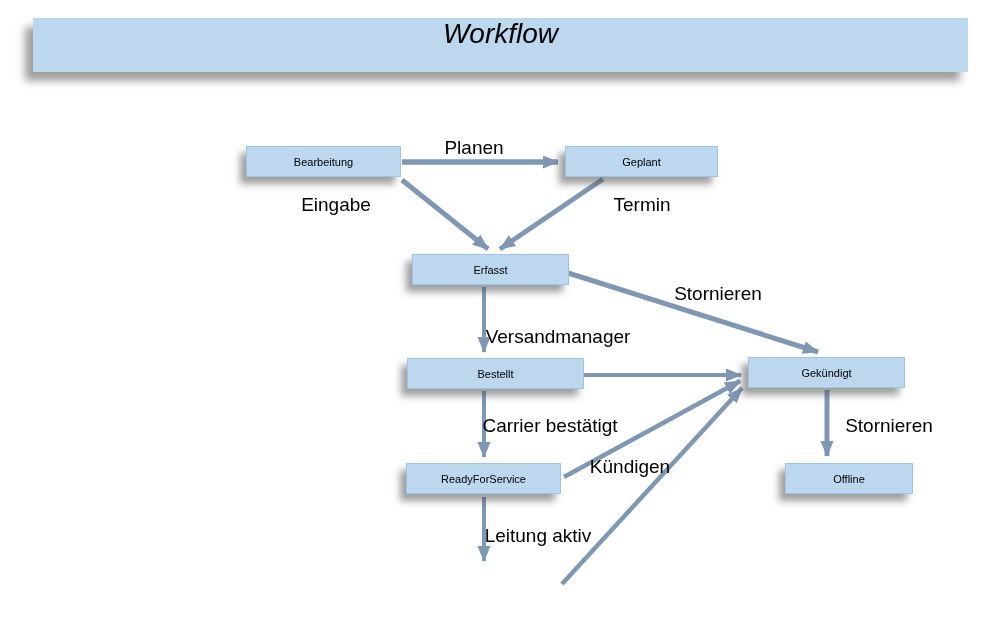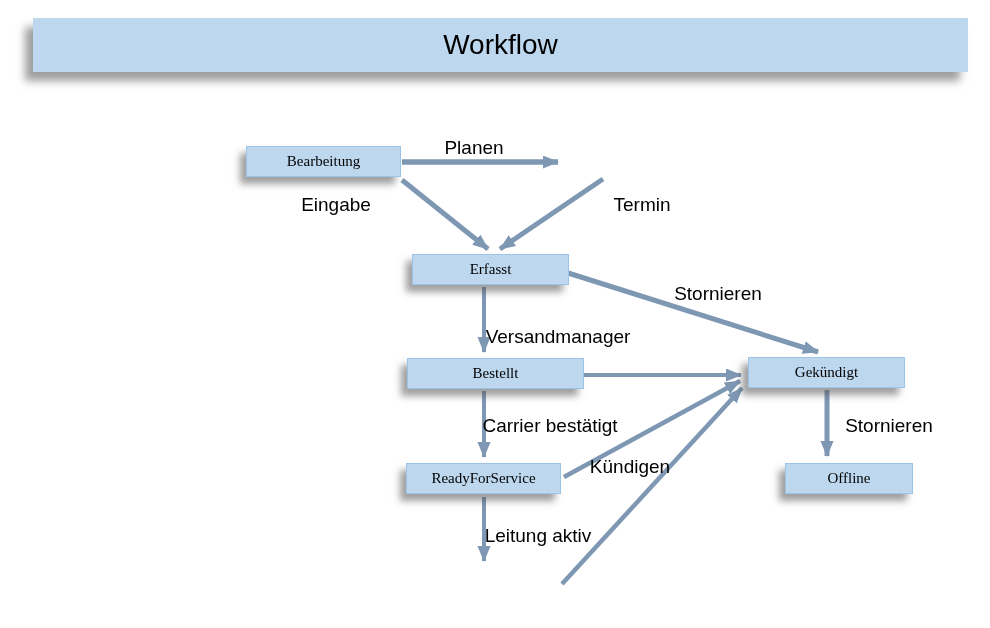--- a/index.html
+++ b/index.html
@@ -17,33 +17,32 @@
     font-family:"Liberation Sans","DejaVu Sans",sans-serif;
     overflow:hidden;
   }
   #arrow-layer{position:absolute;left:0;top:0;width:990px;height:628px;}
   .arrow{stroke:var(--arrow);fill:none;}
   #ah path{fill:var(--arrow);}
   .titlebar{
     position:absolute;left:33px;top:18px;width:935px;height:54px;
     background:var(--box-fill);
     box-shadow:-8px 9px 8px var(--shadow);
-    display:flex;align-items:center;justify-content:center;
-    font-size:28px;color:var(--text);
+    display:flex;align-items:flex-start;justify-content:center;
+    font-size:28px;color:var(--text);font-style:italic;
   }
   .node{
     position:absolute;height:31px;
     background:var(--box-fill);
     border:1px solid var(--box-border);
     box-sizing:border-box;
     box-shadow:-6px 7px 7px var(--shadow);
     display:flex;align-items:center;justify-content:center;
-    font-size:15px;color:var(--text);
+    font-size:11px;color:var(--text);
     white-space:nowrap;
-    font-family:Liberation Serif, serif;
   }
   .elabel{
     position:absolute;transform:translate(-50%,-50%);
     font-size:19px;color:var(--text);white-space:nowrap;
   }
 </style>
 </head>
 <body>
 
 <div id="stage">
@@ -65,20 +64,21 @@
     <line class="arrow" x1="484" y1="497" x2="484" y2="561" stroke-width="4" marker-end="url(#ah)"></line>
     <line class="arrow" x1="562" y1="584" x2="742" y2="388" stroke-width="4.5" marker-end="url(#ah)"></line>
     <line class="arrow" x1="827" y1="390" x2="827" y2="456" stroke-width="5" marker-end="url(#ah)"></line>
   </svg>
 
   <div class="titlebar">
     <span>Workflow</span>
   </div>
 
   <div class="node" style="left:246px;top:146px;width:155px">Bearbeitung</div>
+  <div class="node" style="left:565px;top:146px;width:153px">Geplant</div>
   <div class="node" style="left:412px;top:254px;width:157px">Erfasst</div>
   <div class="node" style="left:407px;top:358px;width:177px">Bestellt</div>
   <div class="node" style="left:406px;top:463px;width:155px">ReadyForService</div>
   <div class="node" style="left:748px;top:357px;width:157px">Gekündigt</div>
   <div class="node" style="left:785px;top:463px;width:128px">Offline</div>
 
   <div class="elabel" style="left:474px;top:148px">Planen</div>
   <div class="elabel" style="left:336px;top:205px">Eingabe</div>
   <div class="elabel" style="left:642px;top:205px">Termin</div>
   <div class="elabel" style="left:558px;top:337px">Versandmanager</div>

